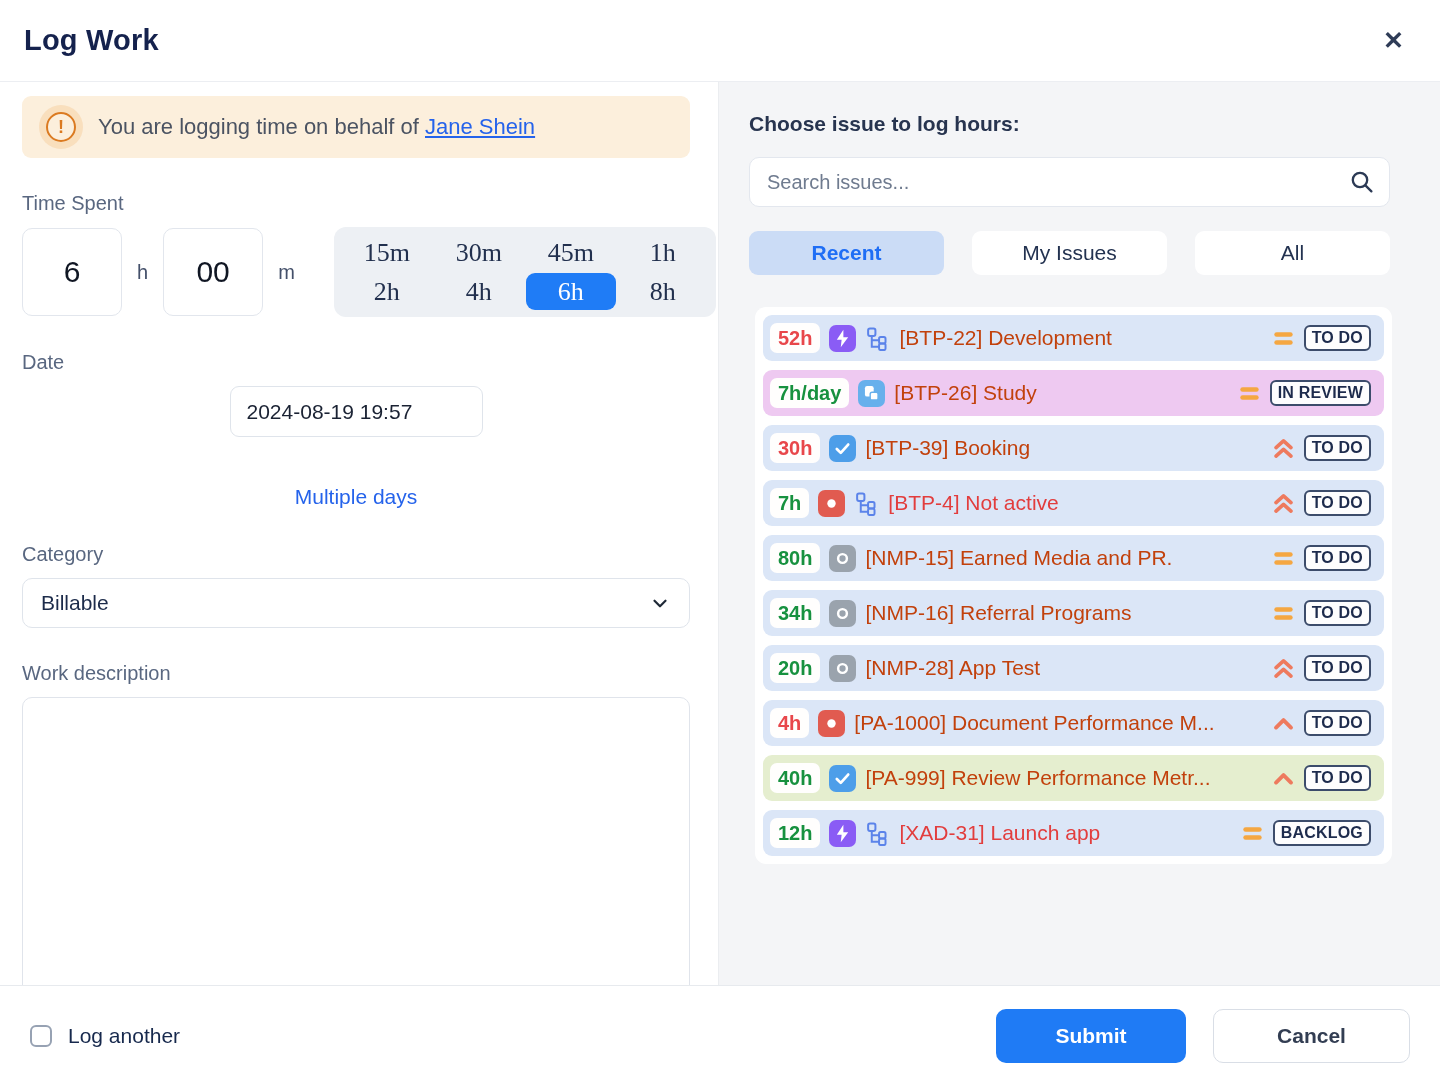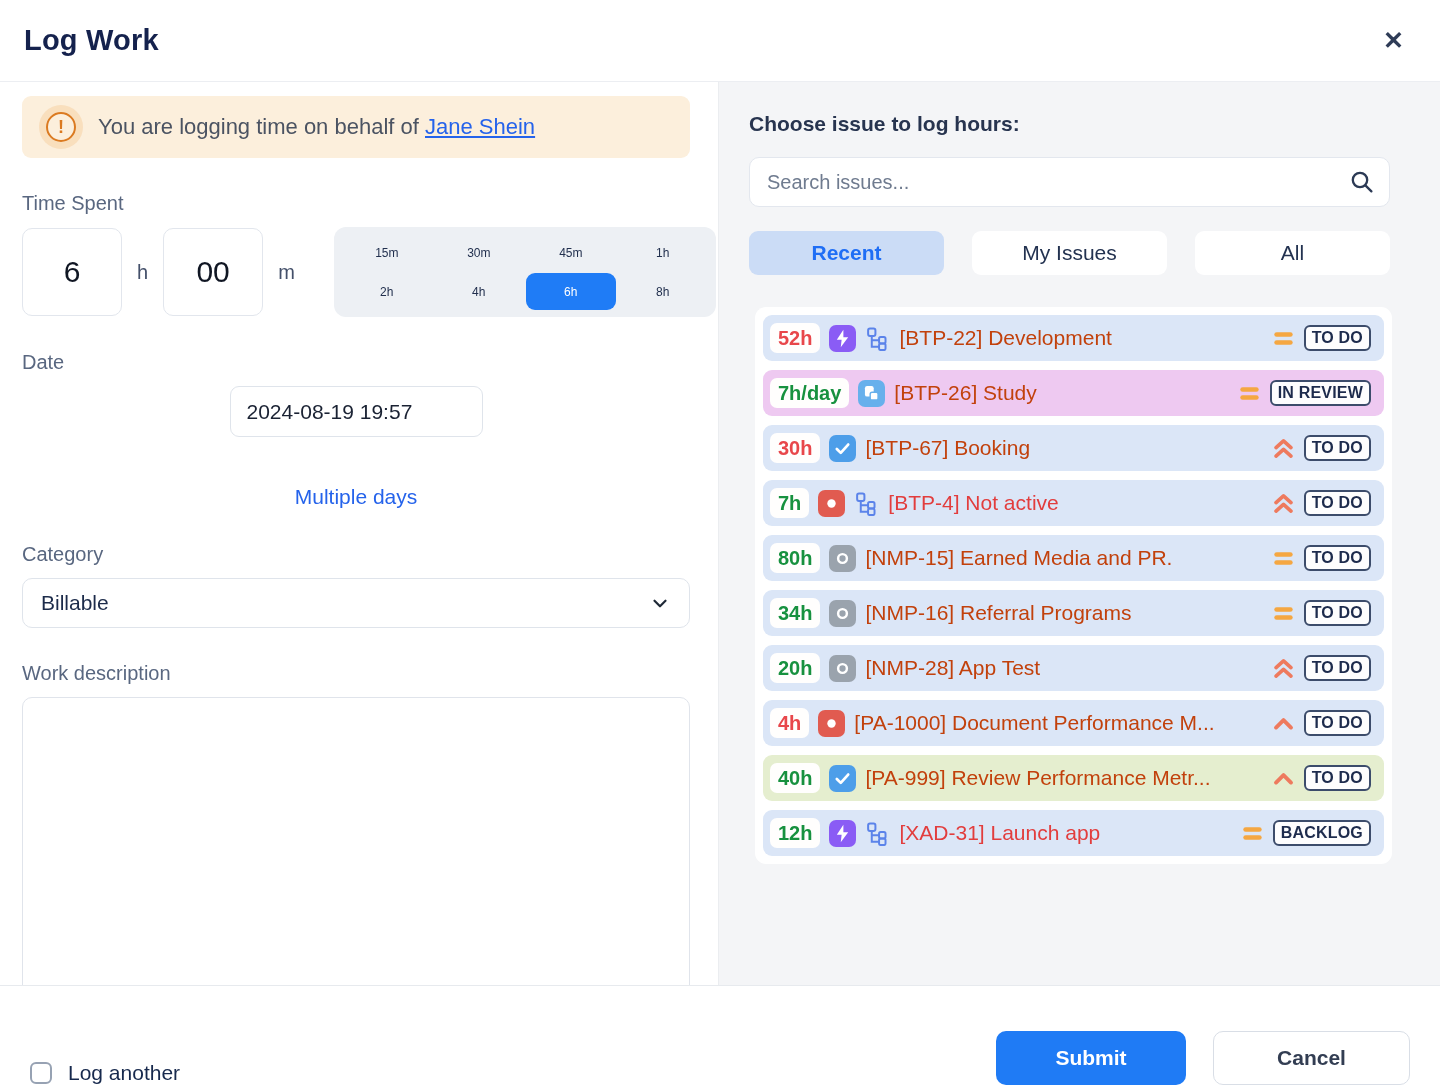--- a/index.html
+++ b/index.html
@@ -28,22 +28,22 @@
 
   .field-label { font-size:20px; color:#596780; margin-top:34px; margin-bottom:12px; }
 
   
   .time-row { display:flex; align-items:center; gap:15px; }
   .time-input { width:100px; height:88px; border:1px solid #e2e6ed; border-radius:10px; background:#fff;
     font-family:"Liberation Sans", sans-serif; font-size:30px; text-align:center; color:#101623; outline:none; }
   .unit { font-size:20px; color:#44506a; }
   .presets { margin-left:24px; background:#edf0f4; border-radius:12px; padding:7px 8px; display:grid;
     grid-template-columns:repeat(4, 90px); grid-auto-rows:37px; column-gap:2px; row-gap:2px; }
-  .preset { background:none; border:none; cursor:pointer; font-family:Liberation Sans, sans-serif;
-    font-size:12px; color:#22304e; border-radius:9px; }
+  .preset { background:none; border:none; cursor:pointer; font-family:Liberation Serif, serif;
+    font-size:26px; color:#22304e; border-radius:9px; }
   .preset--selected { background:#1f7cf6; color:#fff; font-weight:500; }
 
   
   .date-row { display:flex; align-items:center; gap:48px;flex-direction:column; }
   .date-input { width:253px; height:51px; border:1px solid #dfe4eb; border-radius:9px; background:#fff;
     font-family:"Liberation Sans", sans-serif; font-size:21px; color:#1a2233; padding:0 16px; outline:none; }
   .link { font-size:21px; color:#2563eb; text-decoration:none; }
 
   
   .select { width:668px; height:50px; border:1px solid #dfe4eb; border-radius:10px; background:#fff;
@@ -93,21 +93,21 @@
   .title--red { color:#e23d3d; }
 
   .prio { width:23px; height:23px; flex:0 0 auto; }
   .prio svg { width:23px; height:23px; }
 
   .status { background:#fdfdfe; border:2px solid #3c4c6b; border-radius:6px; font-size:16px; font-weight:700;
     color:#1d2b4d; padding:2px 6px; white-space:nowrap; letter-spacing:.2px;
     font-stretch:condensed;text-align:center; }
 
   
-  .footer { height:100px; flex:0 0 auto; background:#fff; border-top:1px solid #e7eaee; display:flex; align-items:flex-end; padding:0 30px; }
+  .footer { height:100px; flex:0 0 auto; background:#fff; border-top:1px solid #e7eaee; display:flex; align-items:center; padding:0 30px; }
   .check-wrap { display:flex; align-items:center; gap:16px; }
   .checkbox { appearance:none; width:22px; height:22px; border:2px solid #97a2b3; border-radius:6px; background:#fff; cursor:pointer; }
   .check-label { font-size:21px; color:#17294d; }
   .btns { margin-left:auto; display:flex; gap:27px; }
   .btn { height:54px; border-radius:10px; font-family:"Liberation Sans", sans-serif; font-size:21px; font-weight:700; cursor:pointer; }
   .btn--primary { width:190px; background:#1f7bf5; border:none; color:#fff; }
   .btn--secondary { width:197px; background:#fff; border:1px solid #d9dee6; color:#323d52; }
 </style>
 </head>
 <body>
@@ -224,21 +224,21 @@
               </svg></span>
             <span class="status">IN REVIEW</span>
           </div>
           <div class="row row--blue">
             <span class="hours hours--red">30h</span>
             <span class="type-icon type-icon--check">
               <svg viewBox="0 0 24 24">
                 <path d="M5.5 12.5 L10 17 L18.5 7.5" stroke="#fff" stroke-width="3.1" fill="none" stroke-linecap="round" stroke-linejoin="round"></path>
               </svg>
             </span>
-            <span class="title">[BTP-67] Booking</span>
+            <span class="title">[BTP-39] Booking</span>
             <span class="prio"><svg viewBox="0 0 20 20">
                 <path d="M3.5 9.2 L10 3.4 L16.5 9.2 M3.5 16.6 L10 10.8 L16.5 16.6" stroke="#ee7a5e" stroke-width="3.2" fill="none" stroke-linecap="round" stroke-linejoin="round"></path>
               </svg></span>
             <span class="status">TO DO</span>
           </div>
           <div class="row row--blue">
             <span class="hours hours--green">7h</span>
             <span class="type-icon type-icon--bug">
               <svg viewBox="0 0 24 24">
                 <circle cx="12" cy="12" r="4.8" fill="#fff"></circle>

